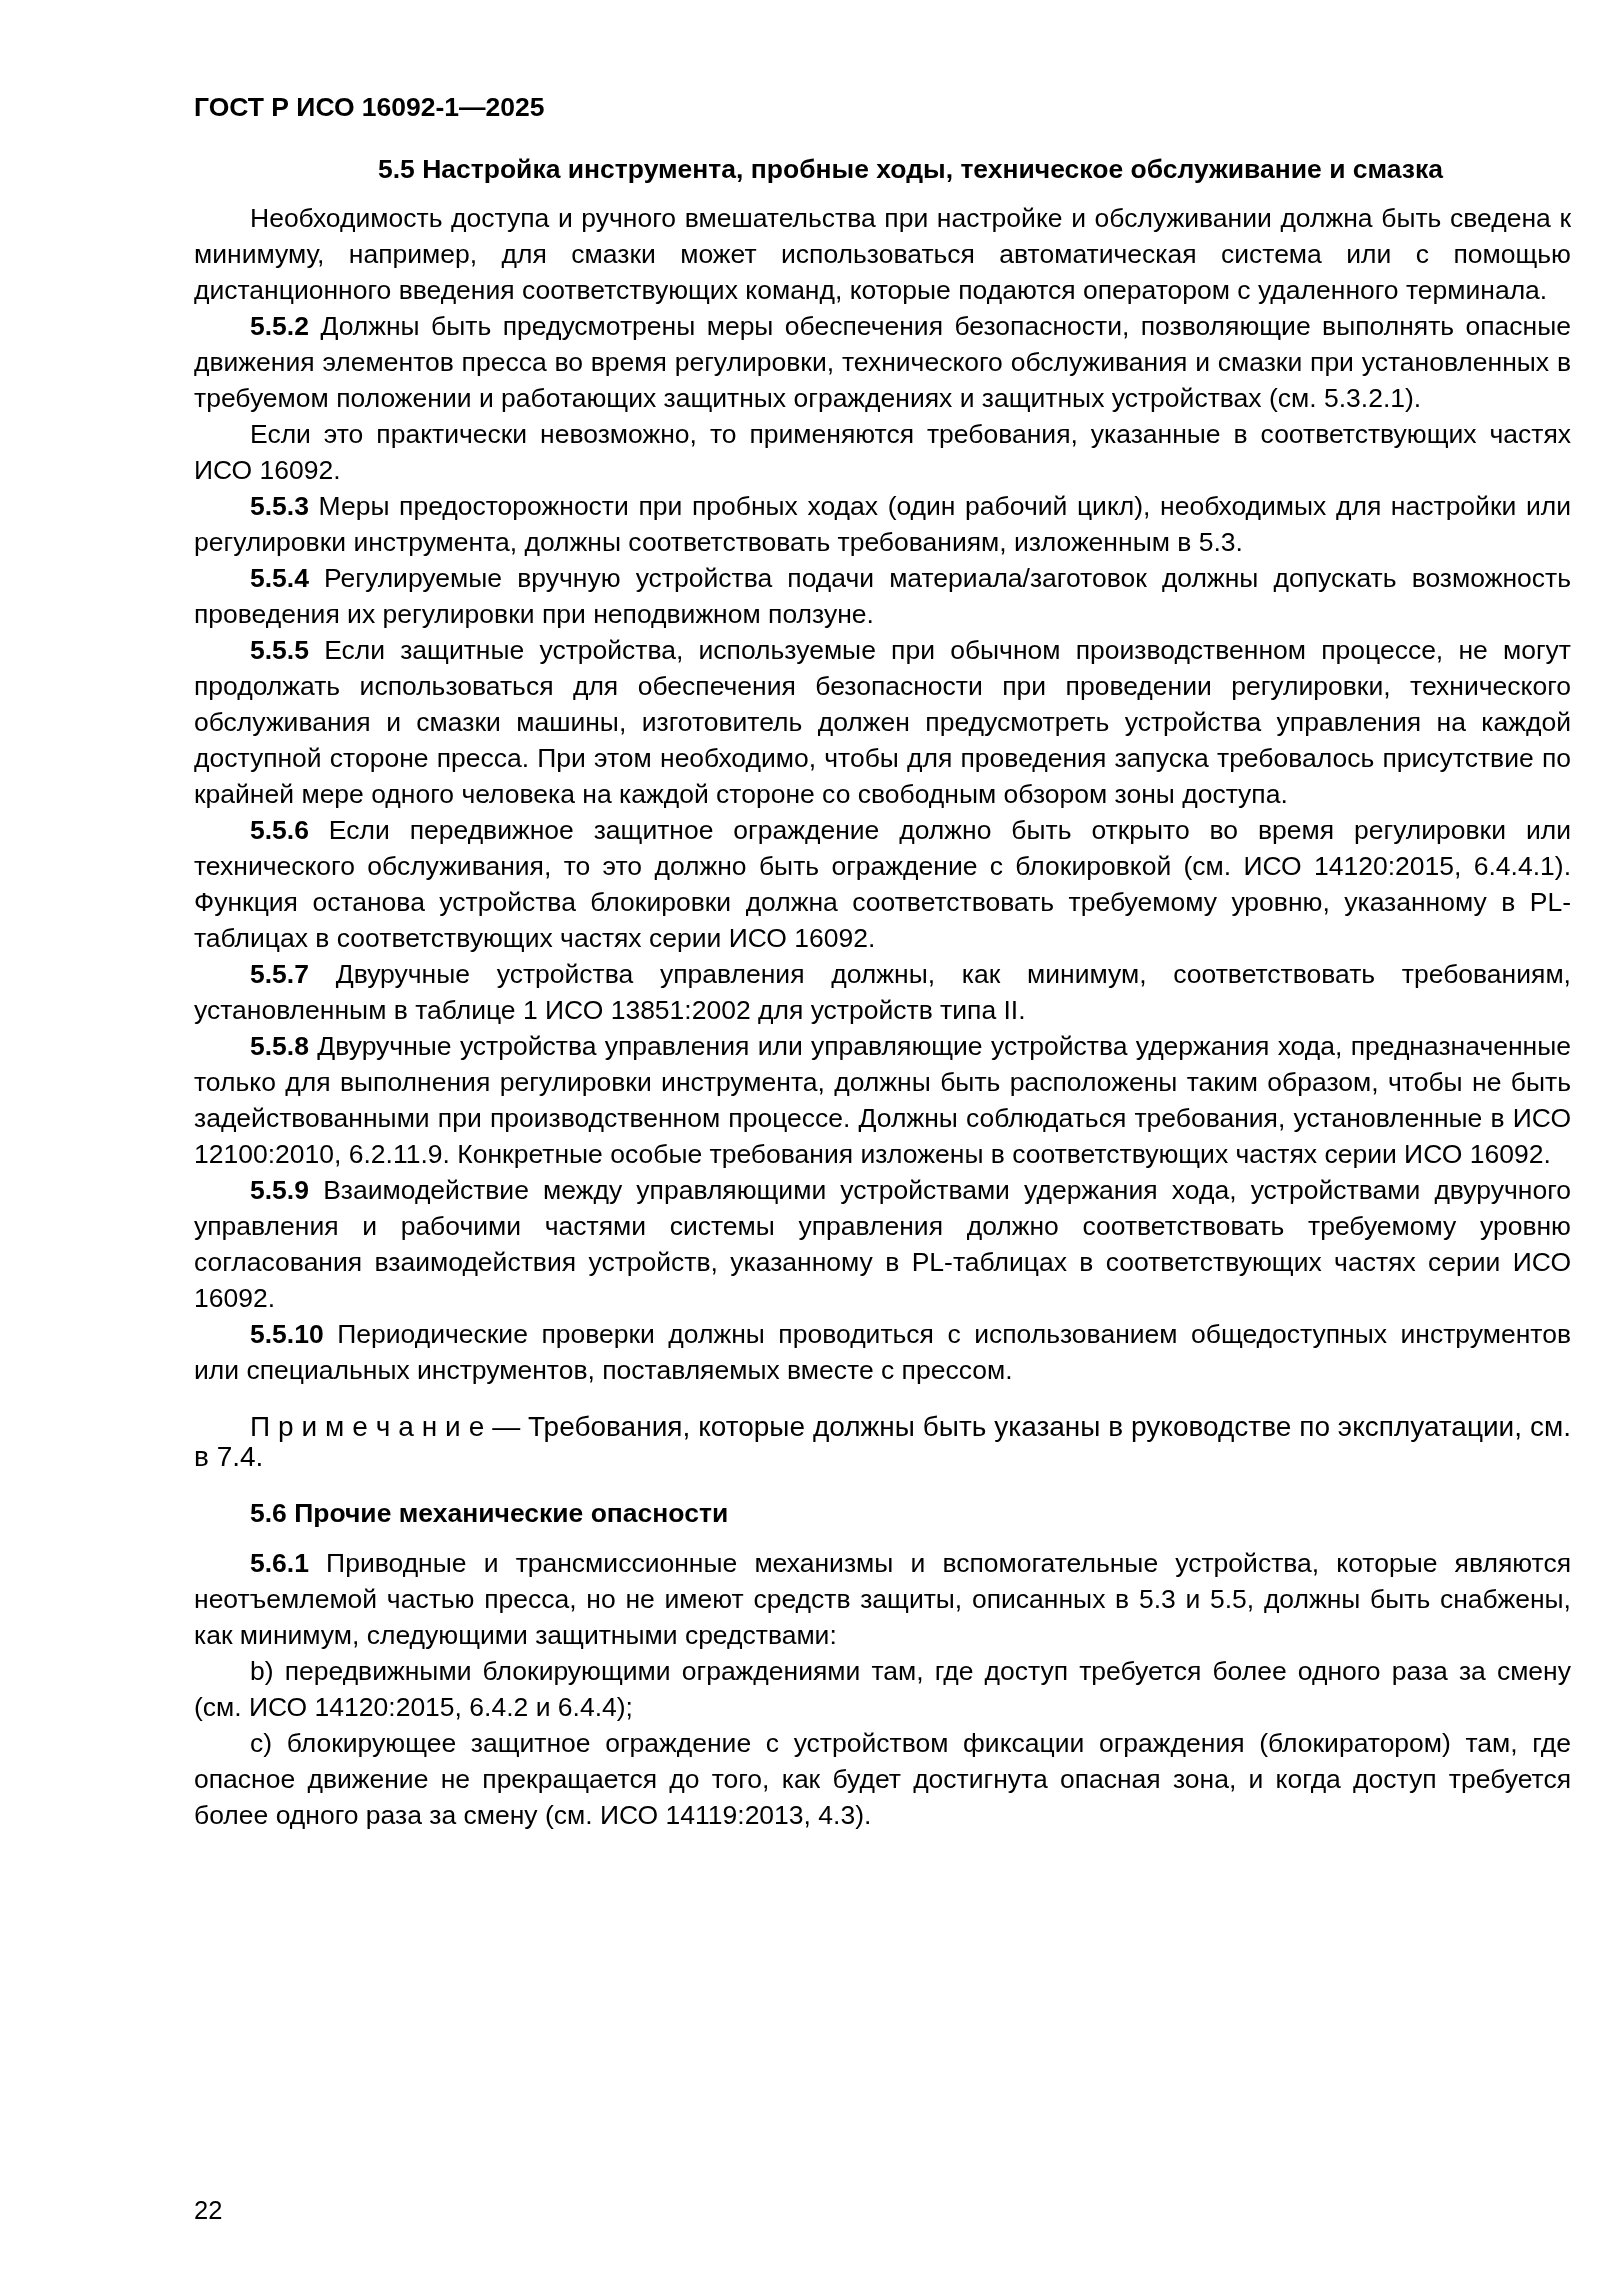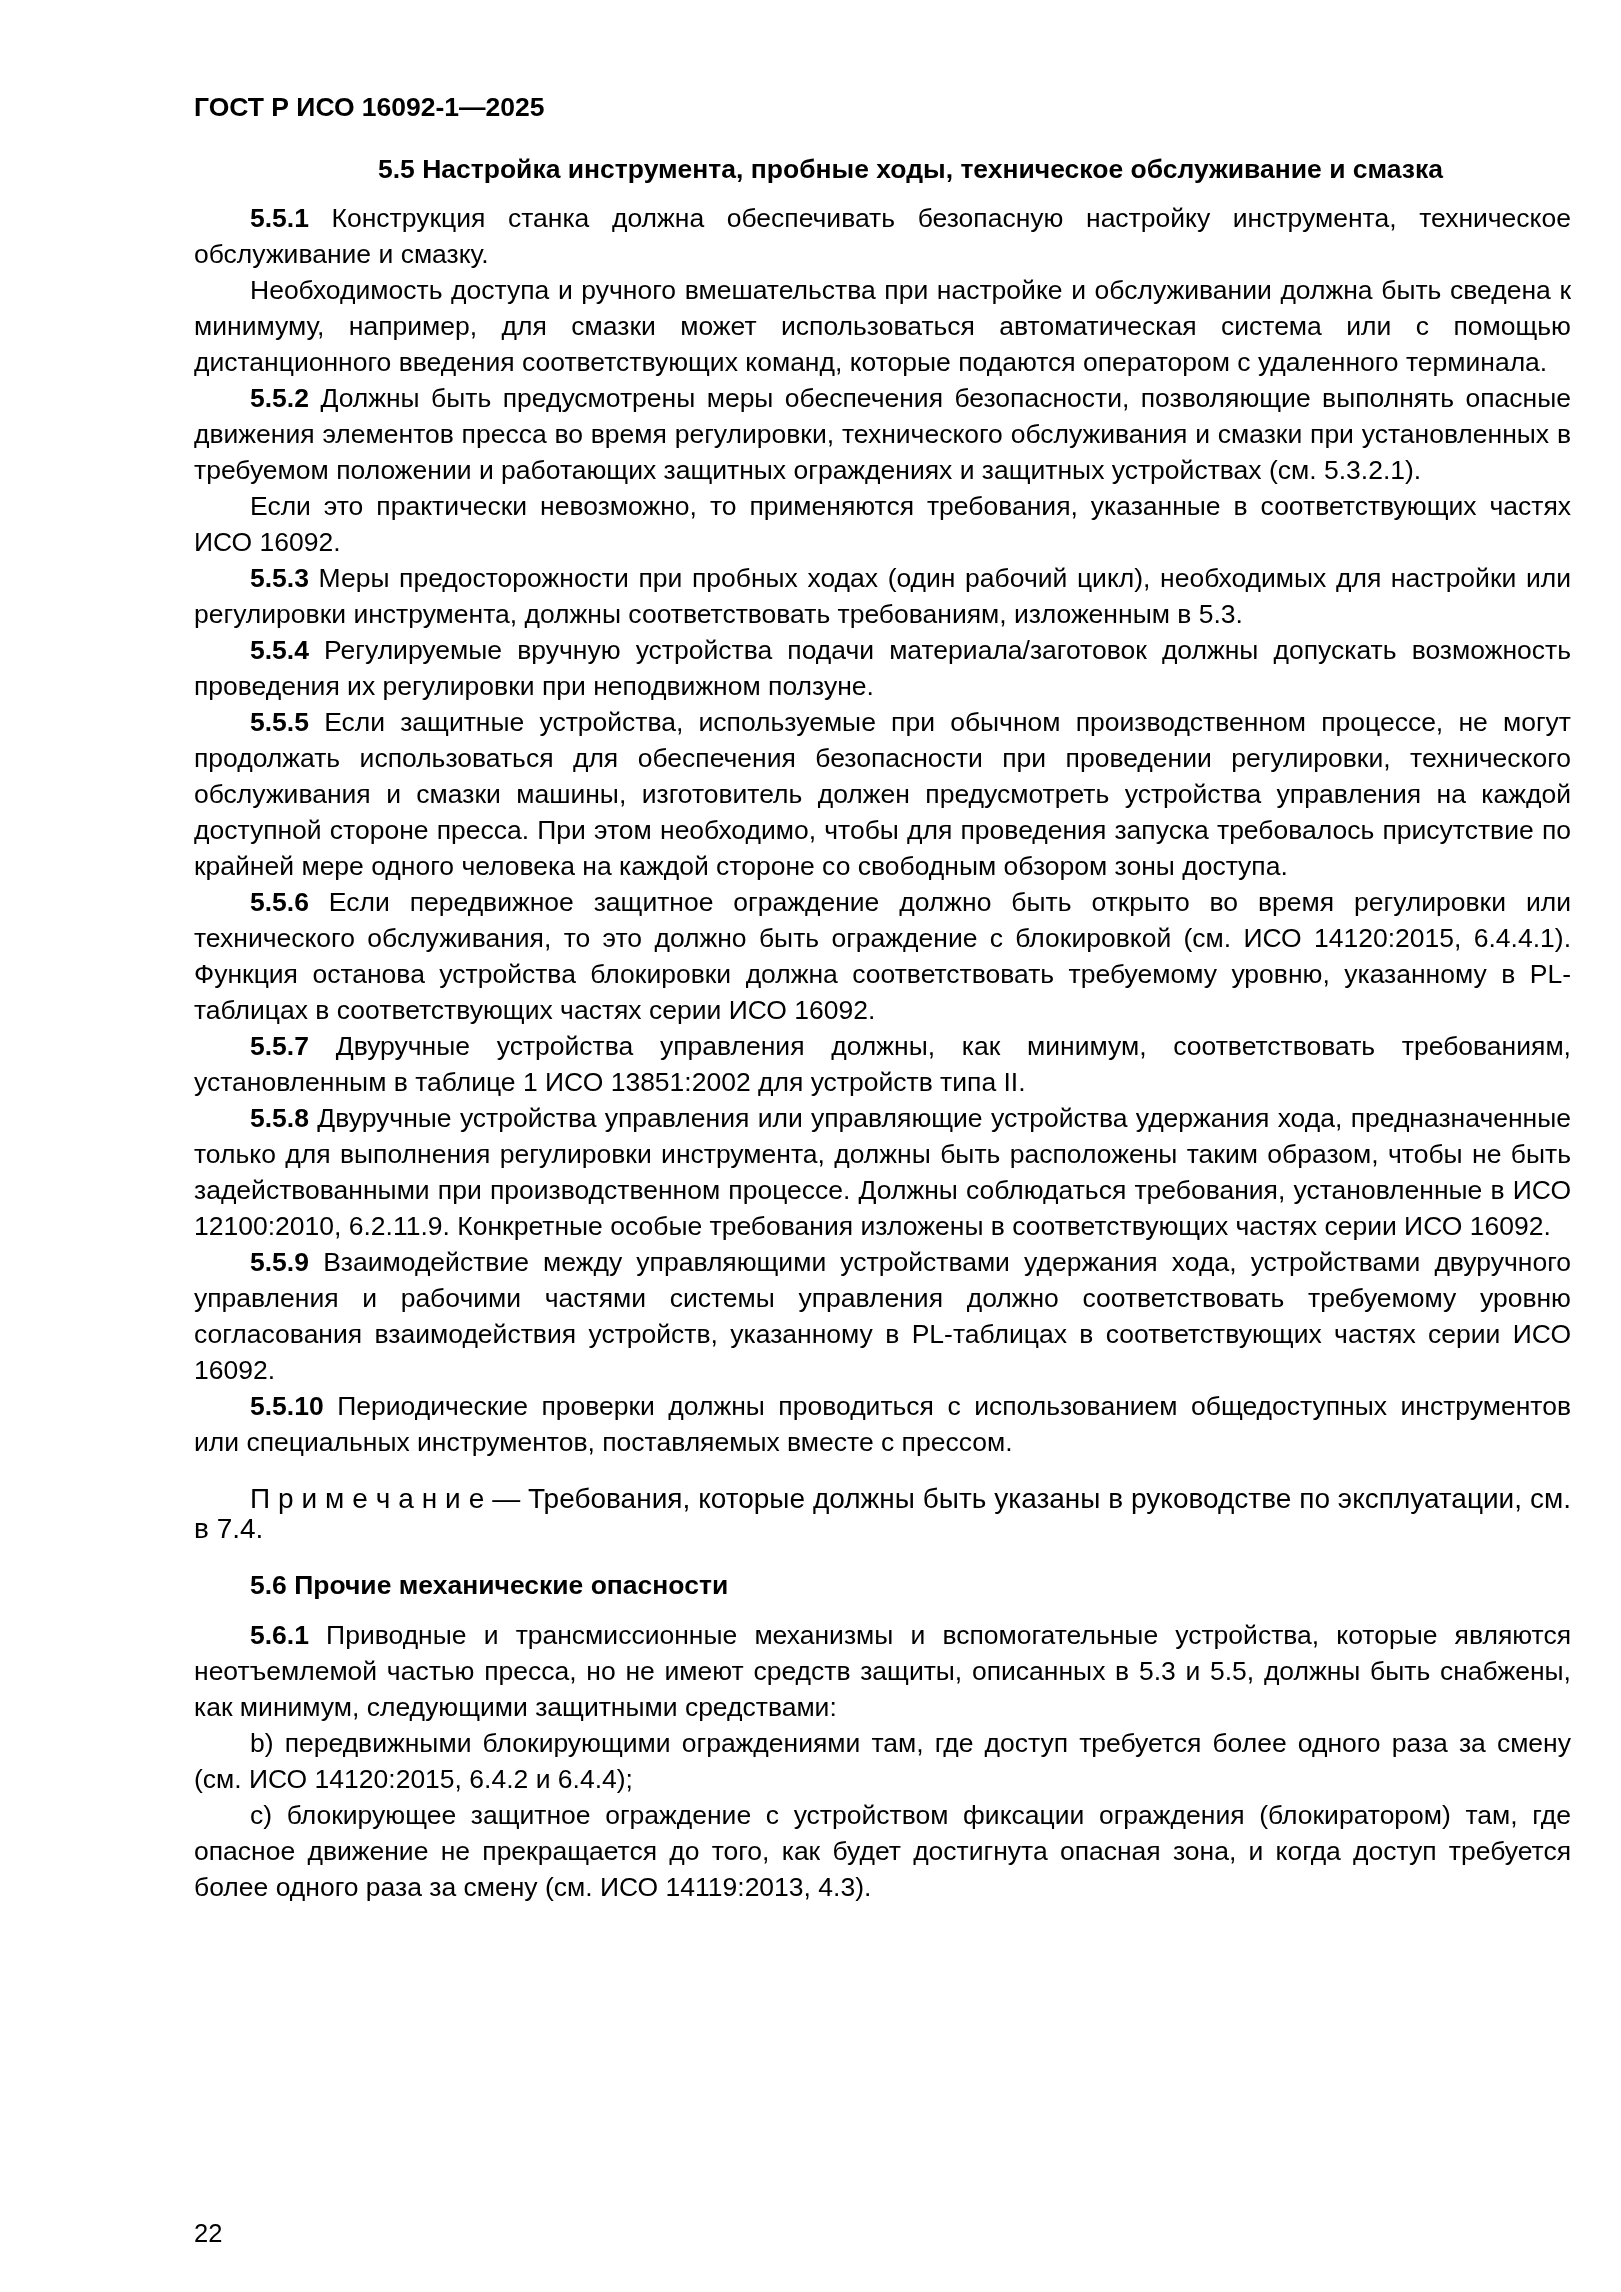--- a/index.html
+++ b/index.html
@@ -42,35 +42,34 @@
   .note {
     font-size: 28px;
     line-height: 30px;
     text-align: justify;
     text-indent: 56px;
     margin: 23.5px 0 5.9px 0;
   }
   .page-number {
     position: absolute;
     left: 194px;
-    bottom: 45px;
+    bottom: 68px;
     font-size: 25.5px;
     line-height: 29px;
   }
 </style>
 </head>
 <body>
 
 <div class="page">
 
   <div class="doc-header">ГОСТ Р ИСО 16092-1—2025</div>
 
   <h2 class="section-heading first">5.5 Настройка инструмента, пробные ходы, техническое обслуживание и смазка</h2>
 
-  <p class="para"><b class="num">5.5.1</b><span class="txt">Конструкция станка должна обеспечивать безопасную настройку инструмента, техническое обслуживание и смазку.</span></p>
   <p class="para"><b class="num"></b><span class="txt">Необходимость доступа и ручного вмешательства при настройке и обслуживании должна быть сведена к минимуму, например, для смазки может использоваться автоматическая система или с помощью дистанционного введения соответствующих команд, которые подаются оператором с удаленного терминала.</span></p>
   <p class="para"><b class="num">5.5.2</b><span class="txt">Должны быть предусмотрены меры обеспечения безопасности, позволяющие выполнять опасные движения элементов пресса во время регулировки, технического обслуживания и смазки при установленных в требуемом положении и работающих защитных ограждениях и защитных устройствах (см. 5.3.2.1).</span></p>
   <p class="para"><b class="num"></b><span class="txt">Если это практически невозможно, то применяются требования, указанные в соответствующих частях ИСО 16092.</span></p>
   <p class="para"><b class="num">5.5.3</b><span class="txt">Меры предосторожности при пробных ходах (один рабочий цикл), необходимых для настройки или регулировки инструмента, должны соответствовать требованиям, изложенным в 5.3.</span></p>
   <p class="para"><b class="num">5.5.4</b><span class="txt">Регулируемые вручную устройства подачи материала/заготовок должны допускать возможность проведения их регулировки при неподвижном ползуне.</span></p>
   <p class="para"><b class="num">5.5.5</b><span class="txt">Если защитные устройства, используемые при обычном производственном процессе, не могут продолжать использоваться для обеспечения безопасности при проведении регулировки, технического обслуживания и смазки машины, изготовитель должен предусмотреть устройства управления на каждой доступной стороне пресса. При этом необходимо, чтобы для проведения запуска требовалось присутствие по крайней мере одного человека на каждой стороне со свободным обзором зоны доступа.</span></p>
   <p class="para"><b class="num">5.5.6</b><span class="txt">Если передвижное защитное ограждение должно быть открыто во время регулировки или технического обслуживания, то это должно быть ограждение с блокировкой (см. ИСО 14120:2015, 6.4.4.1). Функция останова устройства блокировки должна соответствовать требуемому уровню, указанному в PL-таблицах в соответствующих частях серии ИСО 16092.</span></p>
   <p class="para"><b class="num">5.5.7</b><span class="txt">Двуручные устройства управления должны, как минимум, соответствовать требованиям, установленным в таблице 1 ИСО 13851:2002 для устройств типа II.</span></p>
   <p class="para"><b class="num">5.5.8</b><span class="txt">Двуручные устройства управления или управляющие устройства удержания хода, предназначенные только для выполнения регулировки инструмента, должны быть расположены таким образом, чтобы не быть задействованными при производственном процессе. Должны соблюдаться требования, установленные в ИСО 12100:2010, 6.2.11.9. Конкретные особые требования изложены в соответствующих частях серии ИСО 16092.</span></p>
   <p class="para"><b class="num">5.5.9</b><span class="txt">Взаимодействие между управляющими устройствами удержания хода, устройствами двуручного управления и рабочими частями системы управления должно соответствовать требуемому уровню согласования взаимодействия устройств, указанному в PL-таблицах в соответствующих частях серии ИСО 16092.</span></p>

